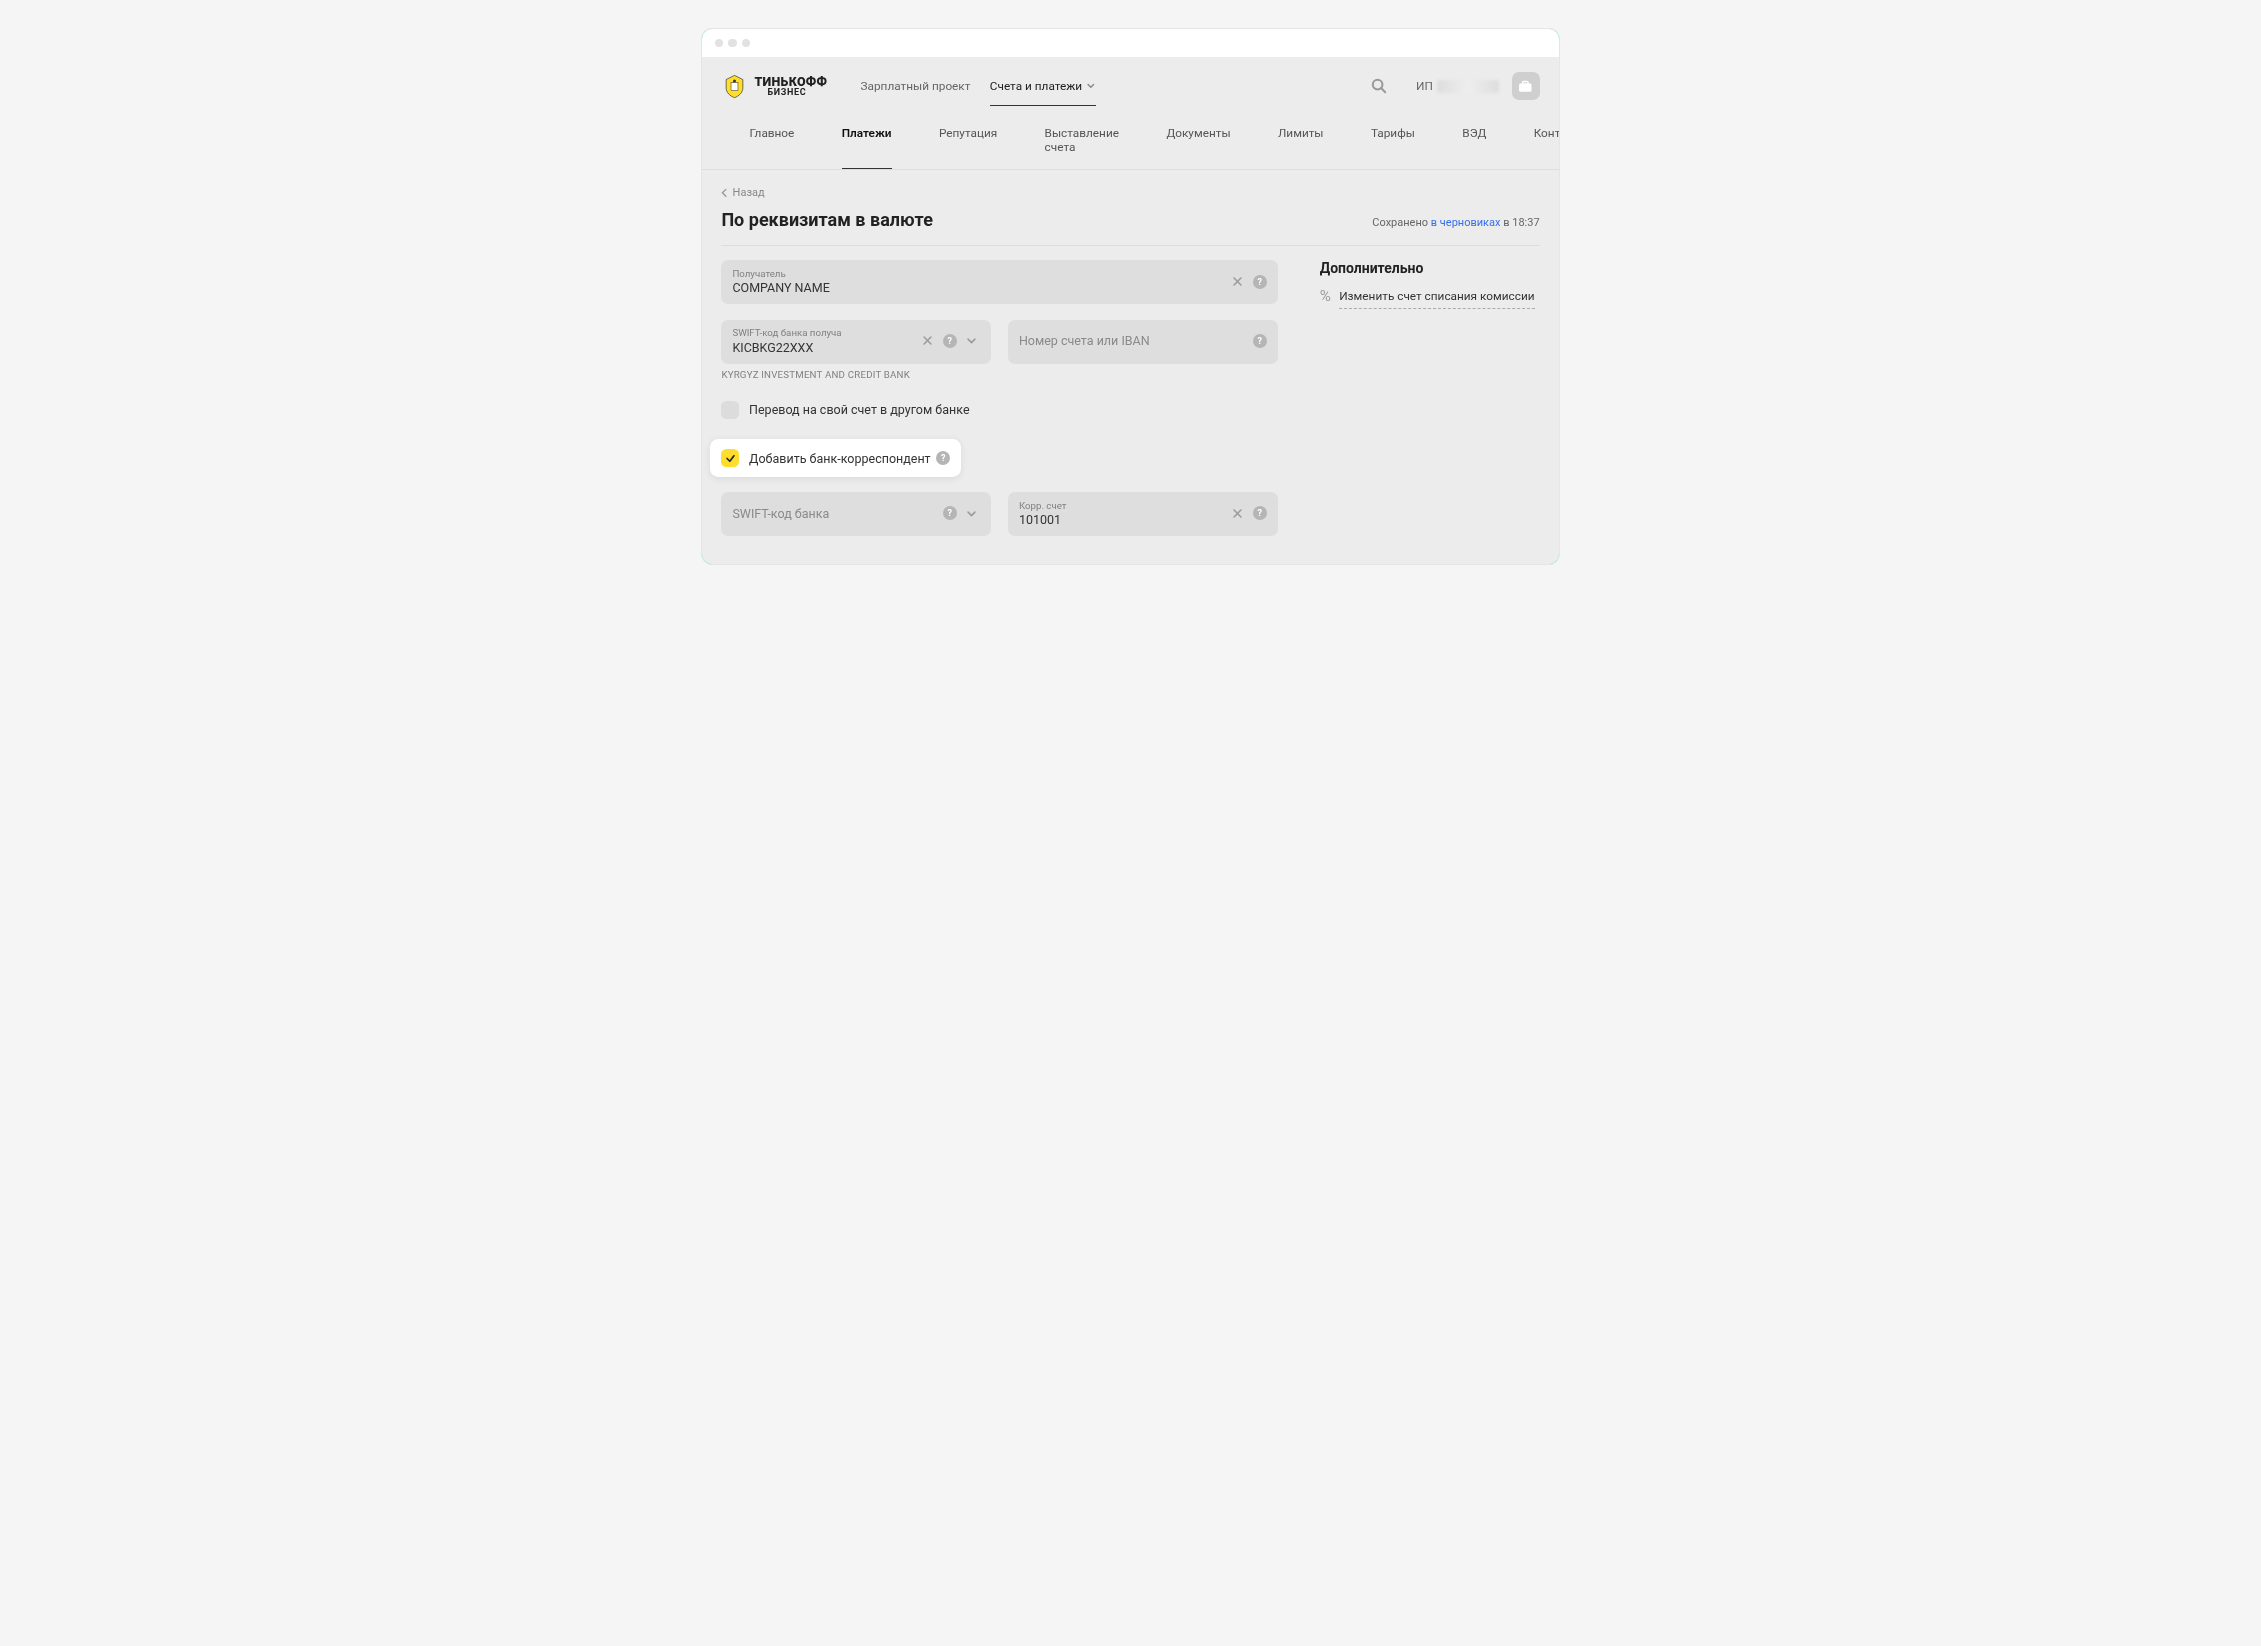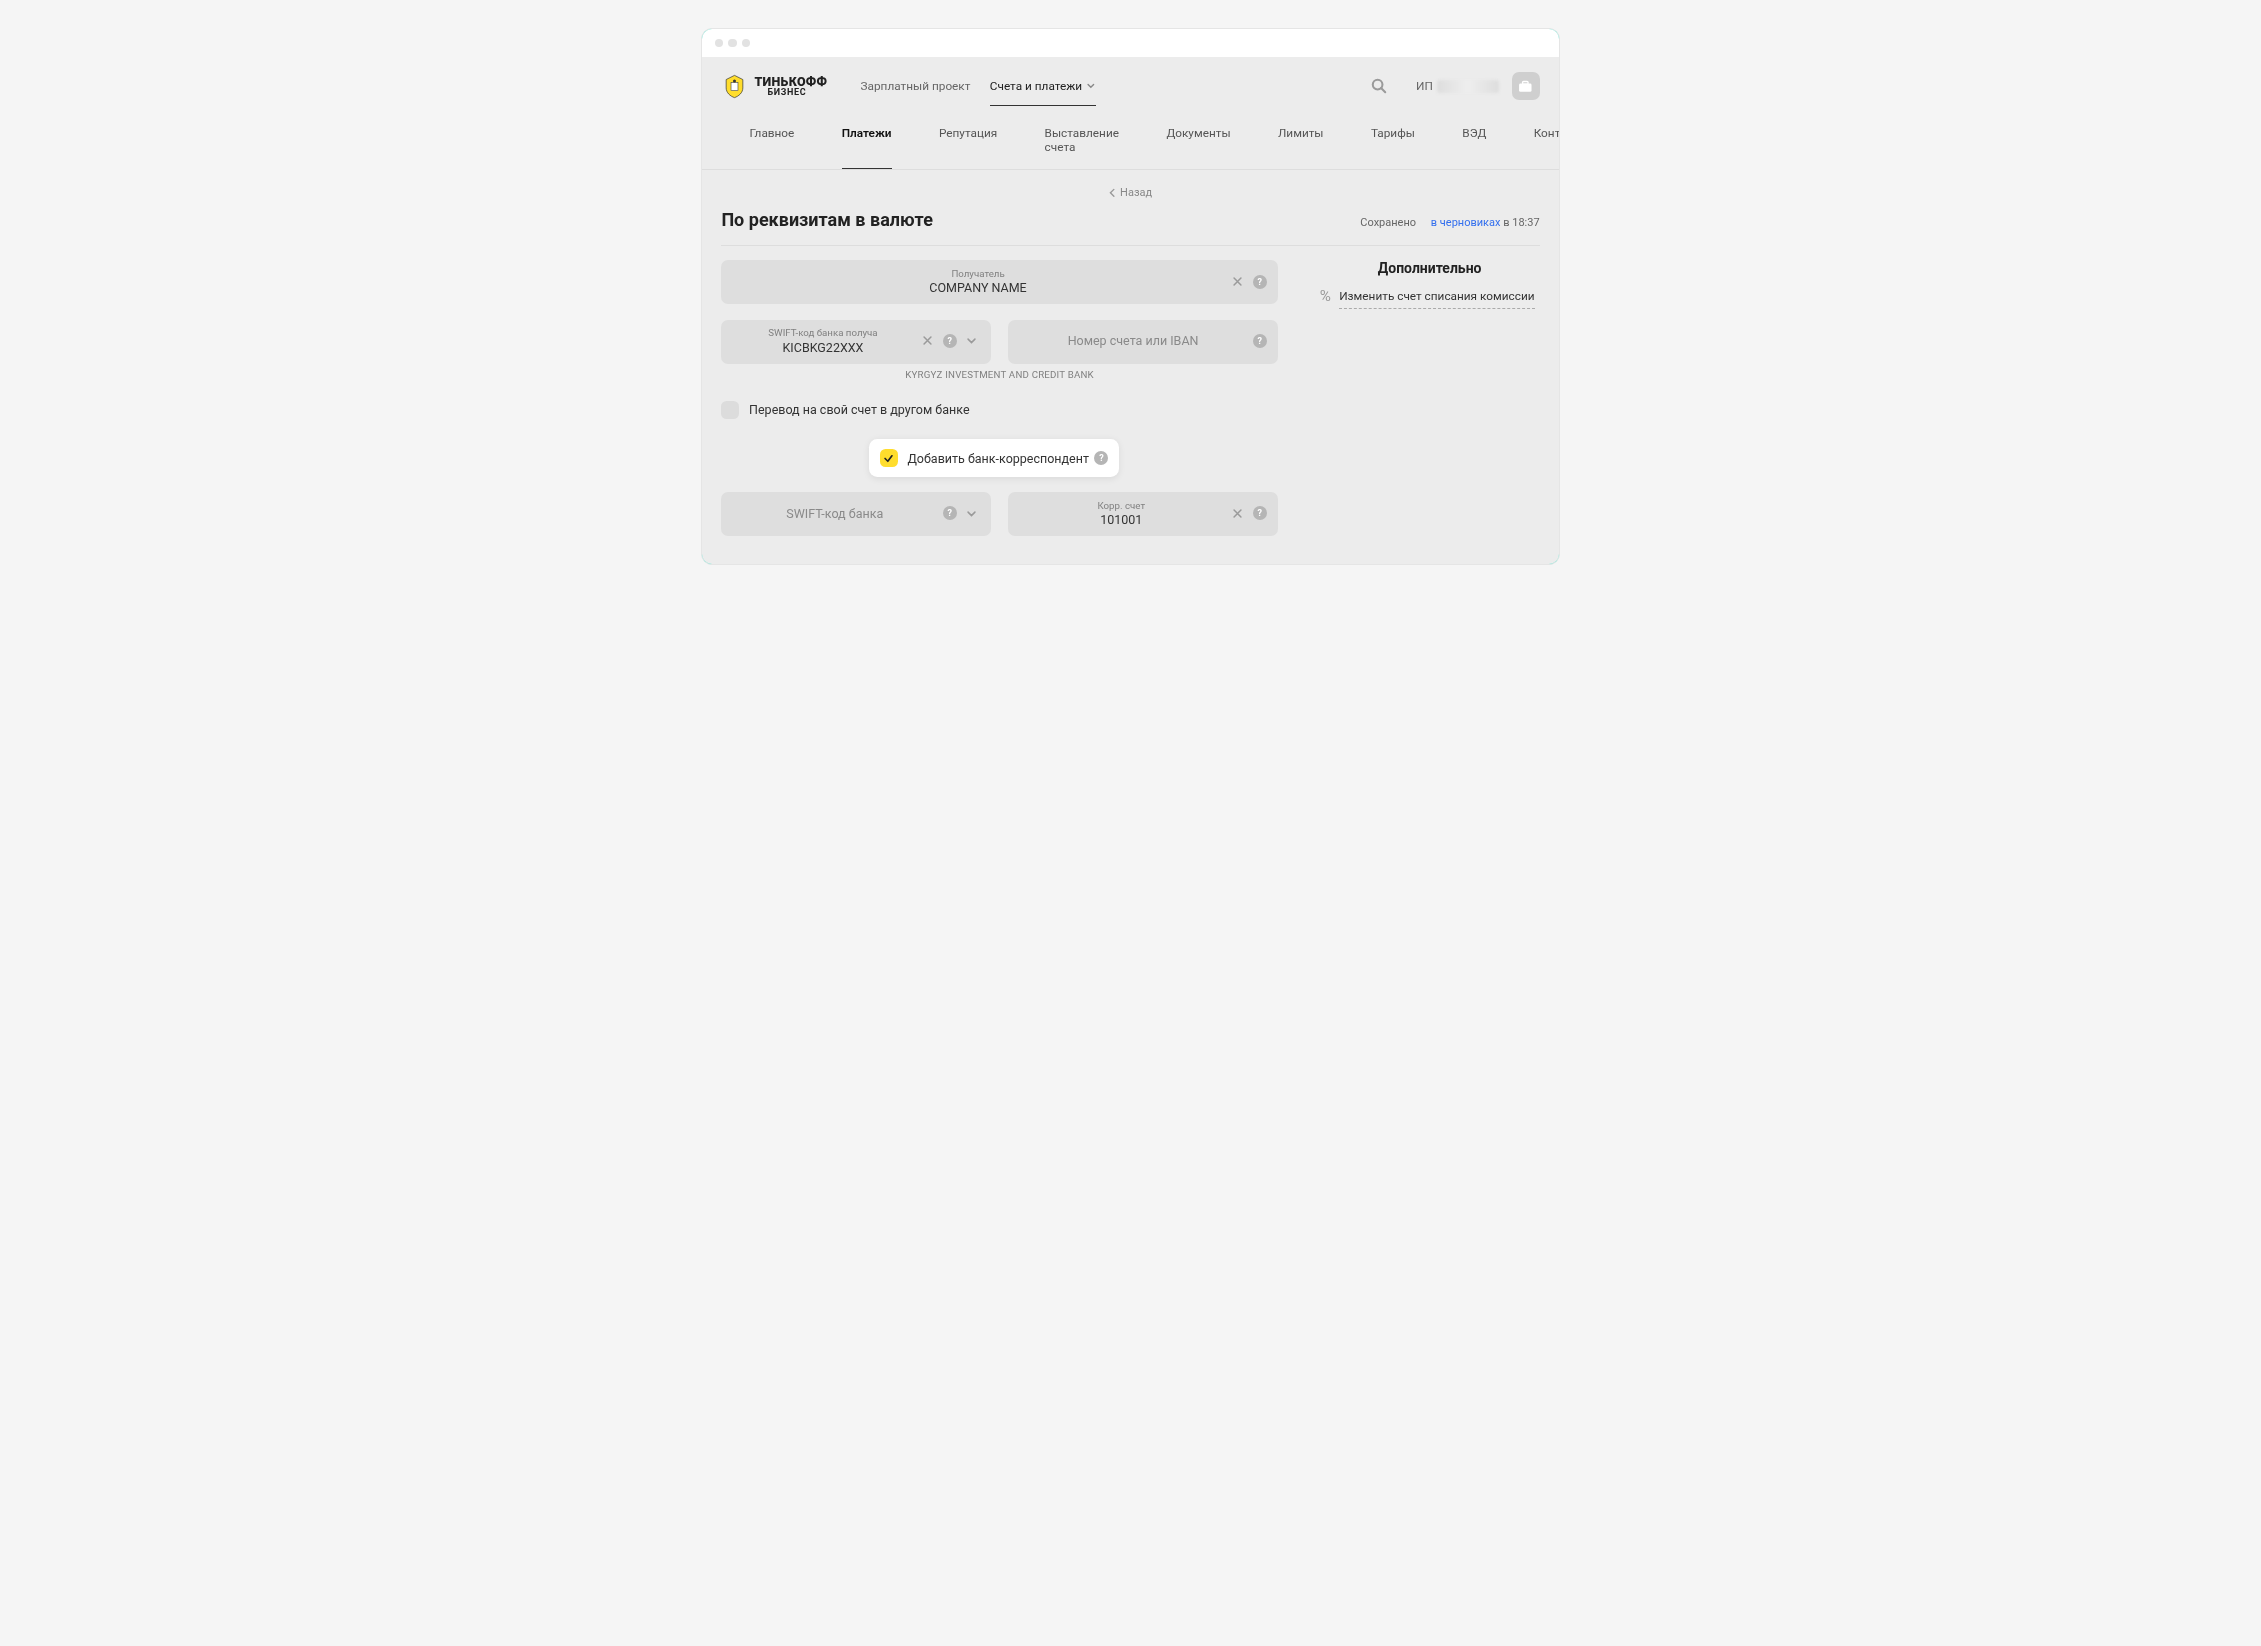--- a/index.html
+++ b/index.html
@@ -97,42 +97,41 @@
   border-bottom: 1.4px solid transparent;
   margin-left: 28px;
 }
 .sub-nav-item.active {
   color: #111;
   font-weight: 600;
   border-bottom: 1.4px solid #333;
 }
 .content {
   padding: 16.6px 19.4px 28px 19.4px;
-  text-align: center;
 }
 .back-link {
   display: inline-flex;
   align-items: center;
   gap: 4.2px;
   color: #888;
   font-size: 11px;
   cursor: pointer;
   margin-bottom: 9.7px;
 }
 .title-row {
   display: flex;
   justify-content: space-between;
   align-items: baseline;
   margin-bottom: 14px;
   padding-bottom: 15.2px;
   border-bottom: 0.7px solid #ddd;
 }
 .page-title { font-size: 18px; font-weight: 700; color: #222; }
 .saved-text { font-size: 11px; color: #666; }
-.saved-text a { color: #336fee; text-decoration: none; margin-left: 12px; }
+.saved-text a { color: #336fee; text-decoration: none; }
 .main-cols {
   display: flex;
   gap: 42px;
 }
 .form-col { flex: 0 0 68%; }
 .side-col { flex: 1; }
 .side-title { font-size: 14px; font-weight: 700; color: #222; margin-bottom: 11px; }
 .side-link {
   display: flex;
   gap: 8.3px;

